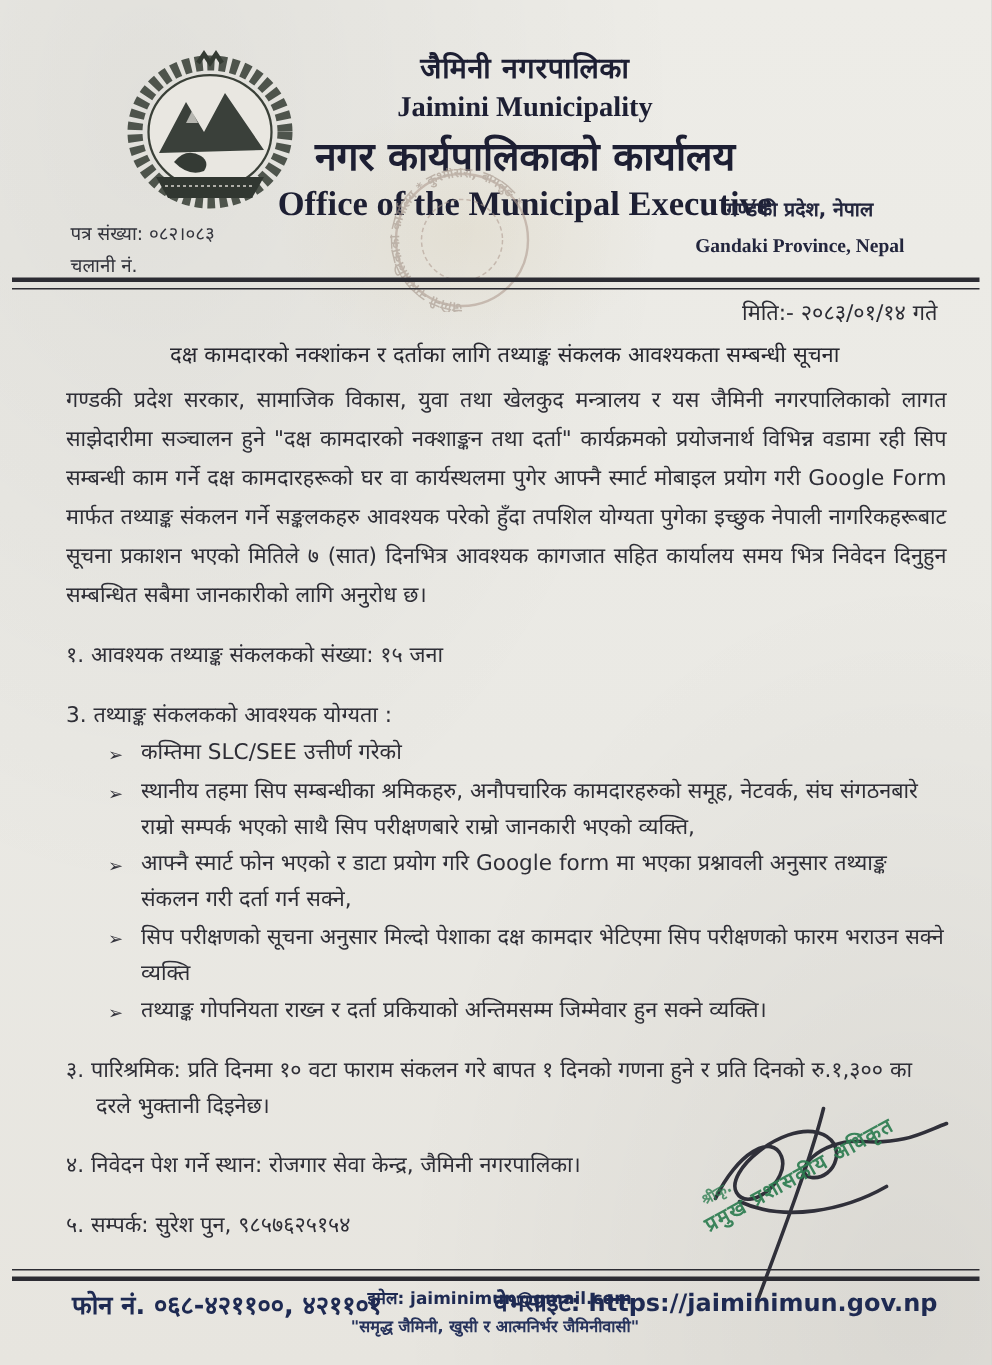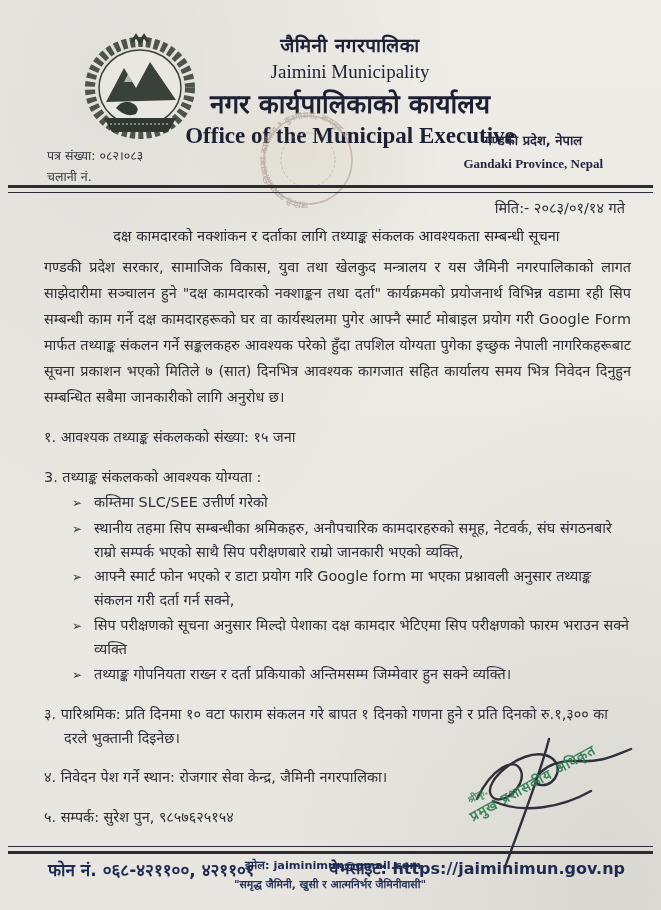--- a/index.html
+++ b/index.html
@@ -11,21 +11,21 @@
       radial-gradient(ellipse at 92% 96%, rgba(0,0,0,.06), transparent 40%),
       linear-gradient(180deg,#edece7 0%,#eae9e4 55%,#e7e5df 100%);
     font-family:"DejaVu Sans", sans-serif;color:#2b2b33;
   }
   .np{font-family:"DejaVu Sans", sans-serif;}
   .en-serif{font-family:"Liberation Serif","DejaVu Serif", serif;}
   
   .emblem{position:absolute;left:76px;top:30px;width:128px;height:120px;}
   .hdr{position:absolute;left:138px;top:16px;width:424px;text-align:center;color:#1d1f33;margin-top:16px;}
   .h-np1{font-size:19px;font-weight:bold;letter-spacing:.5px;}
-  .h-en1{font-size:19px;font-weight:normal;margin-top:3px;}
+  .h-en1{font-size:19px;font-weight:bold;margin-top:3px;}
   .h-np2{font-size:26px;font-weight:bold;margin-top:2px;}
   .h-en2{font-size:23px;font-weight:bold;margin-top:2px;}
   .addr{position:absolute;left:244px;top:131px;font-size:13.5px;font-weight:bold;color:#23263d;}
   .prov{position:absolute;right:58px;top:130px;text-align:center;font-weight:bold;color:#23263d;font-size:13px;line-height:1.75;}
   .letterno{position:absolute;left:47px;top:147px;font-size:12.5px;color:#33343c;}
   .chalani{position:absolute;left:47px;top:168px;font-size:12.5px;color:#33343c;}
   .round-stamp{position:absolute;left:260px;top:112px;width:96px;height:96px;opacity:.62;}
   .dbl-rule{position:absolute;left:8px;right:8px;height:4px;}
   .rule-top{top:185px;border-top:3px solid #2c2c33;border-bottom:1.5px solid #2c2c33;}
   .rule-bottom{top:846px;border-top:1.5px solid #2c2c33;border-bottom:3px solid #2c2c33;}

